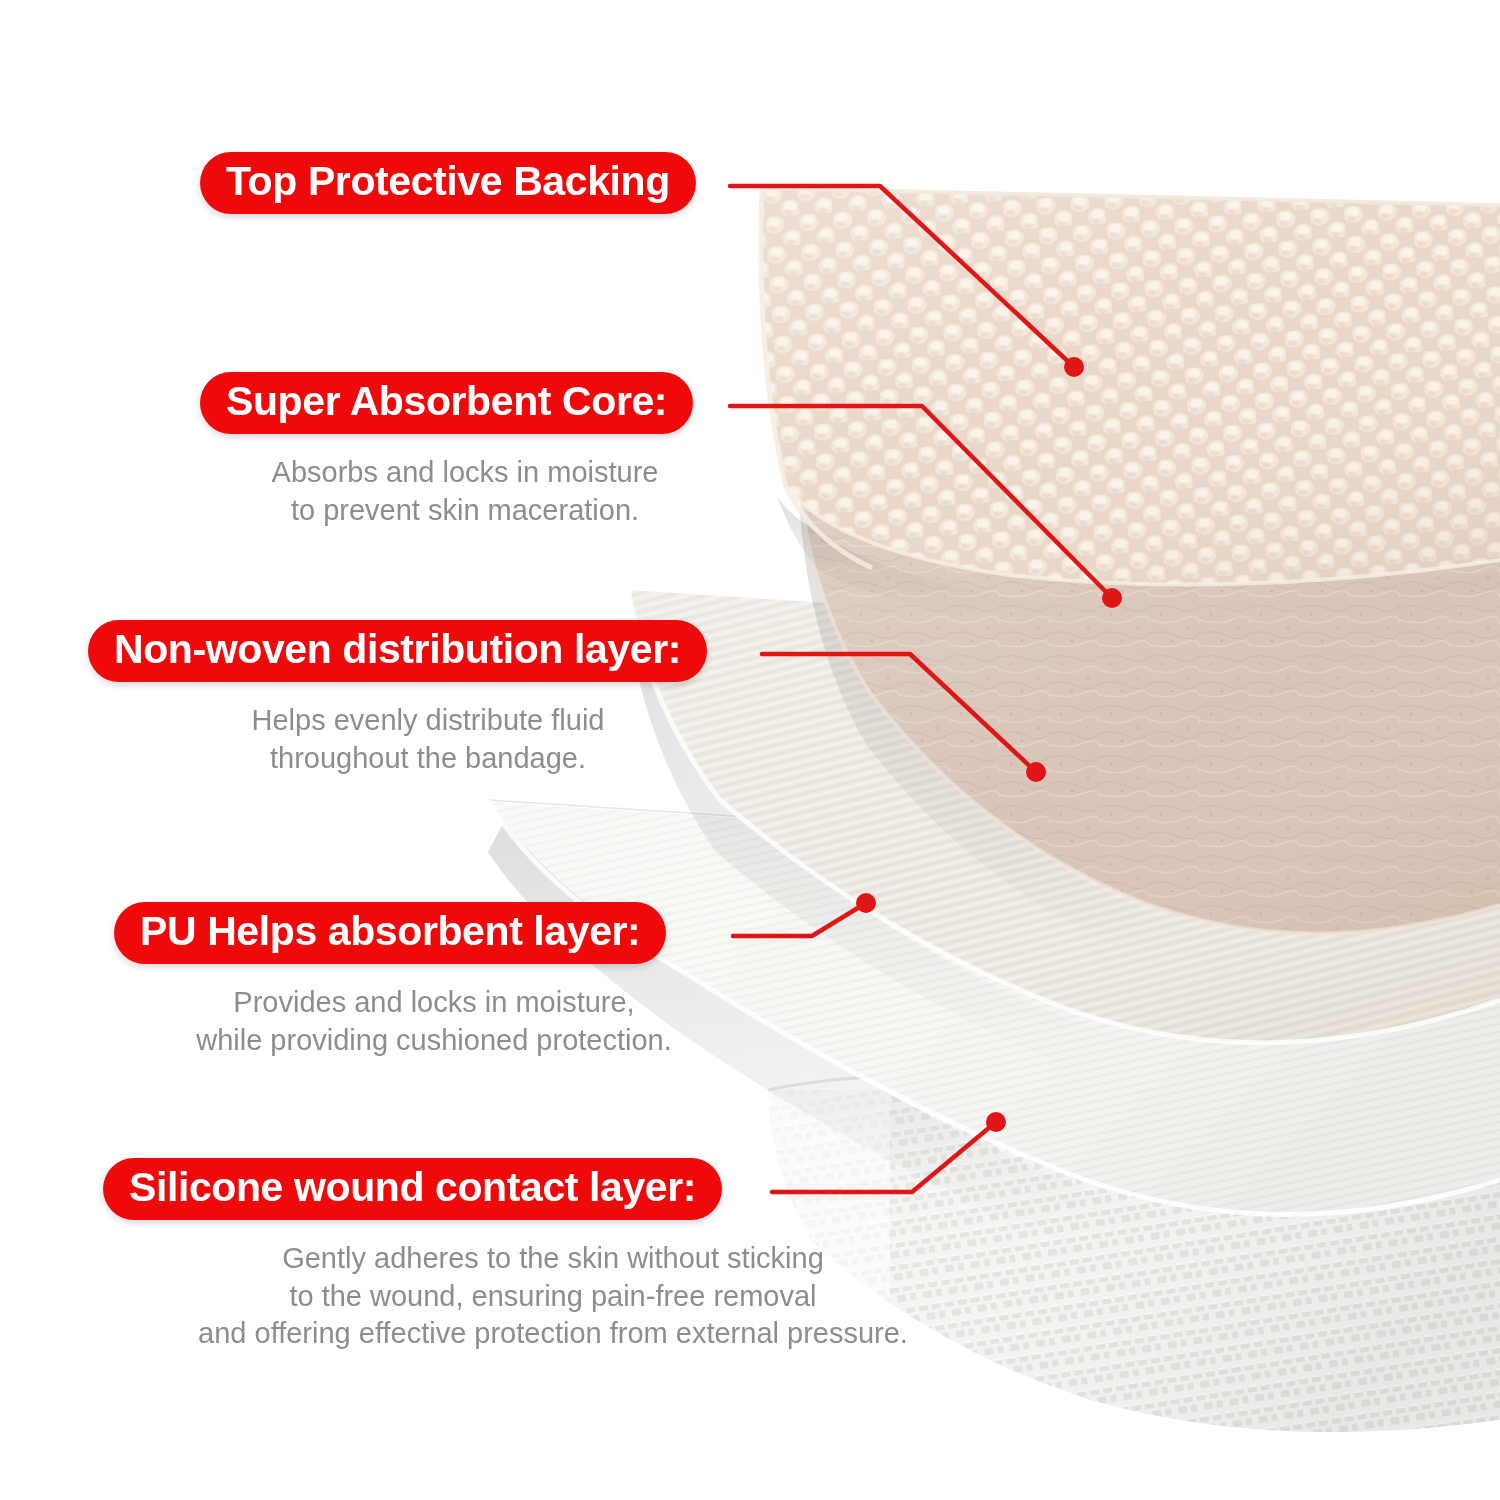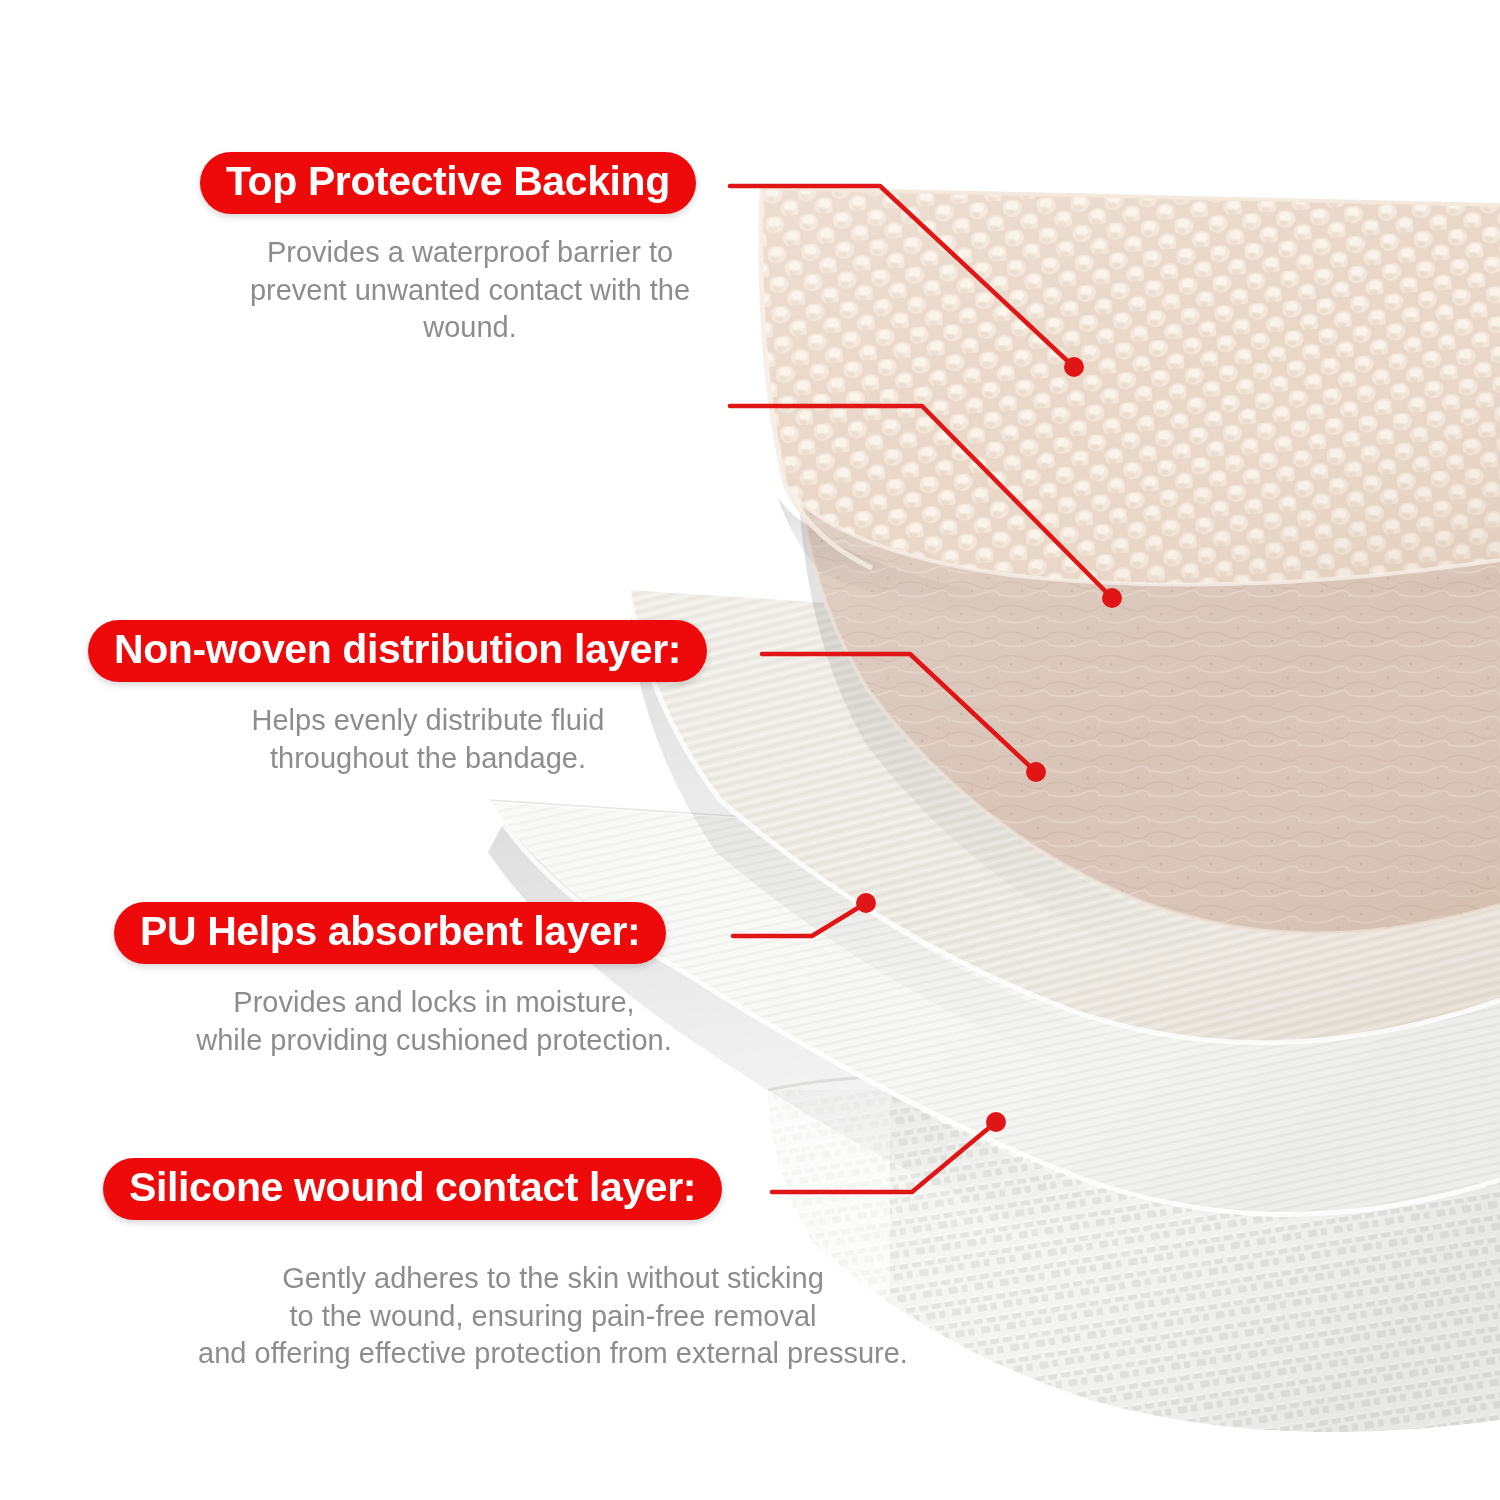--- a/index.html
+++ b/index.html
@@ -212,37 +212,40 @@
       <circle cx="1074" cy="367" r="10"></circle>
       <circle cx="1112" cy="598" r="10"></circle>
       <circle cx="1036" cy="772" r="10"></circle>
       <circle cx="866" cy="903" r="10"></circle>
       <circle cx="996" cy="1122" r="10"></circle>
     </g>
   </svg>
 
   <div class="callout" style="left:200px; top:152px; width:540px;">
     <div class="pill">Top Protective Backing</div>
-    <div class="desc center" style="width:540px;">Provides a waterproof barrier to
-prevent unwanted contact with the wound.</div>
-  </div>
-
+  </div>
+
+  <div class="callout" style="left:200px; top:372px; width:540px;">
+    <div class="pill">Super Absorbent Core:</div>
+    <div class="desc center" style="width:530px;">Absorbs and locks in moisture
+to prevent skin maceration.</div>
+  </div>
 
   <div class="callout" style="left:88px; top:620px; width:680px;">
     <div class="pill">Non-woven distribution layer:</div>
     <div class="desc center" style="width:680px;">Helps evenly distribute fluid
 throughout the bandage.</div>
   </div>
 
   <div class="callout" style="left:114px; top:902px; width:640px;">
     <div class="pill">PU Helps absorbent layer:</div>
     <div class="desc center" style="width:640px;">Provides and locks in moisture,
 while providing cushioned protection.</div>
   </div>
 
   <div class="callout" style="left:103px; top:1158px; width:920px;">
     <div class="pill">Silicone wound contact layer:</div>
-    <div class="desc center" style="width:900px; margin-top:40px;">Gently adheres to the skin without sticking
+    <div class="desc center" style="width:900px; margin-top:20px;">Gently adheres to the skin without sticking
 to the wound, ensuring pain-free removal
 and offering effective protection from external pressure.</div>
   </div>
 
 </div>
 
 </body></html>

